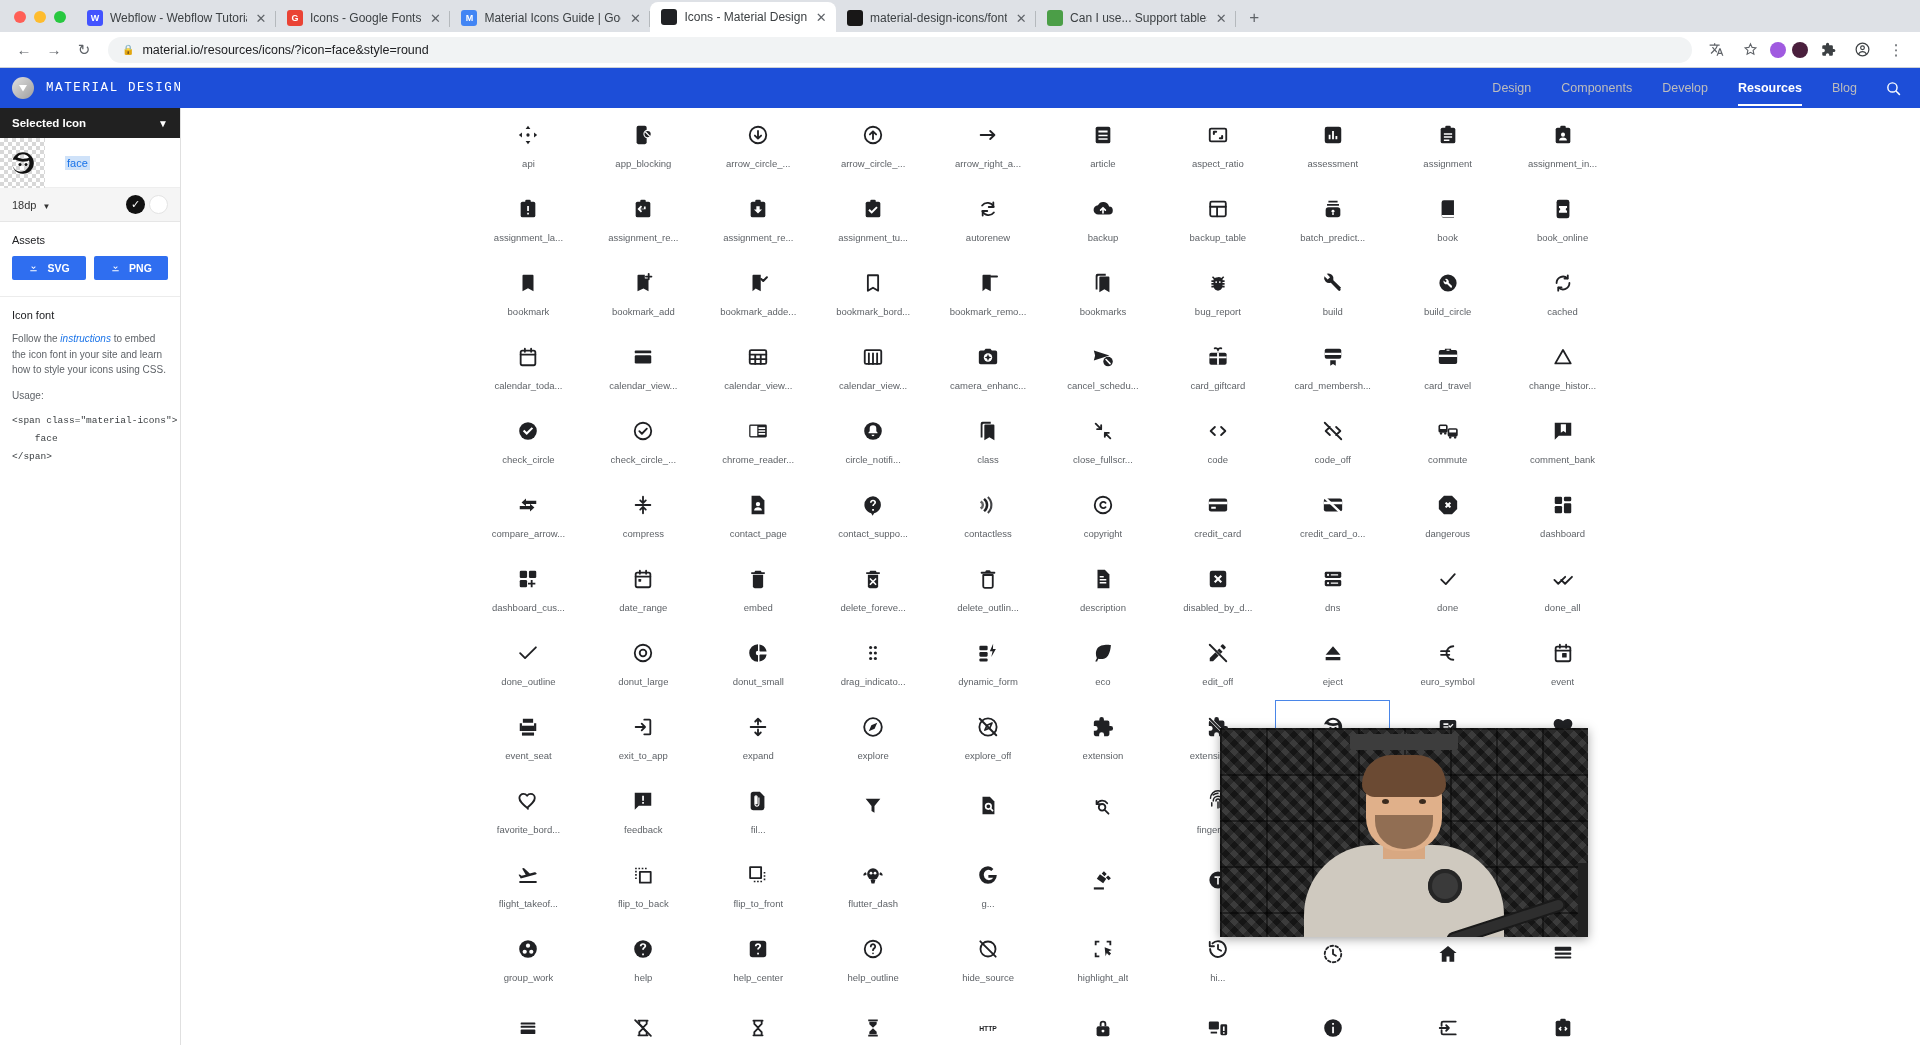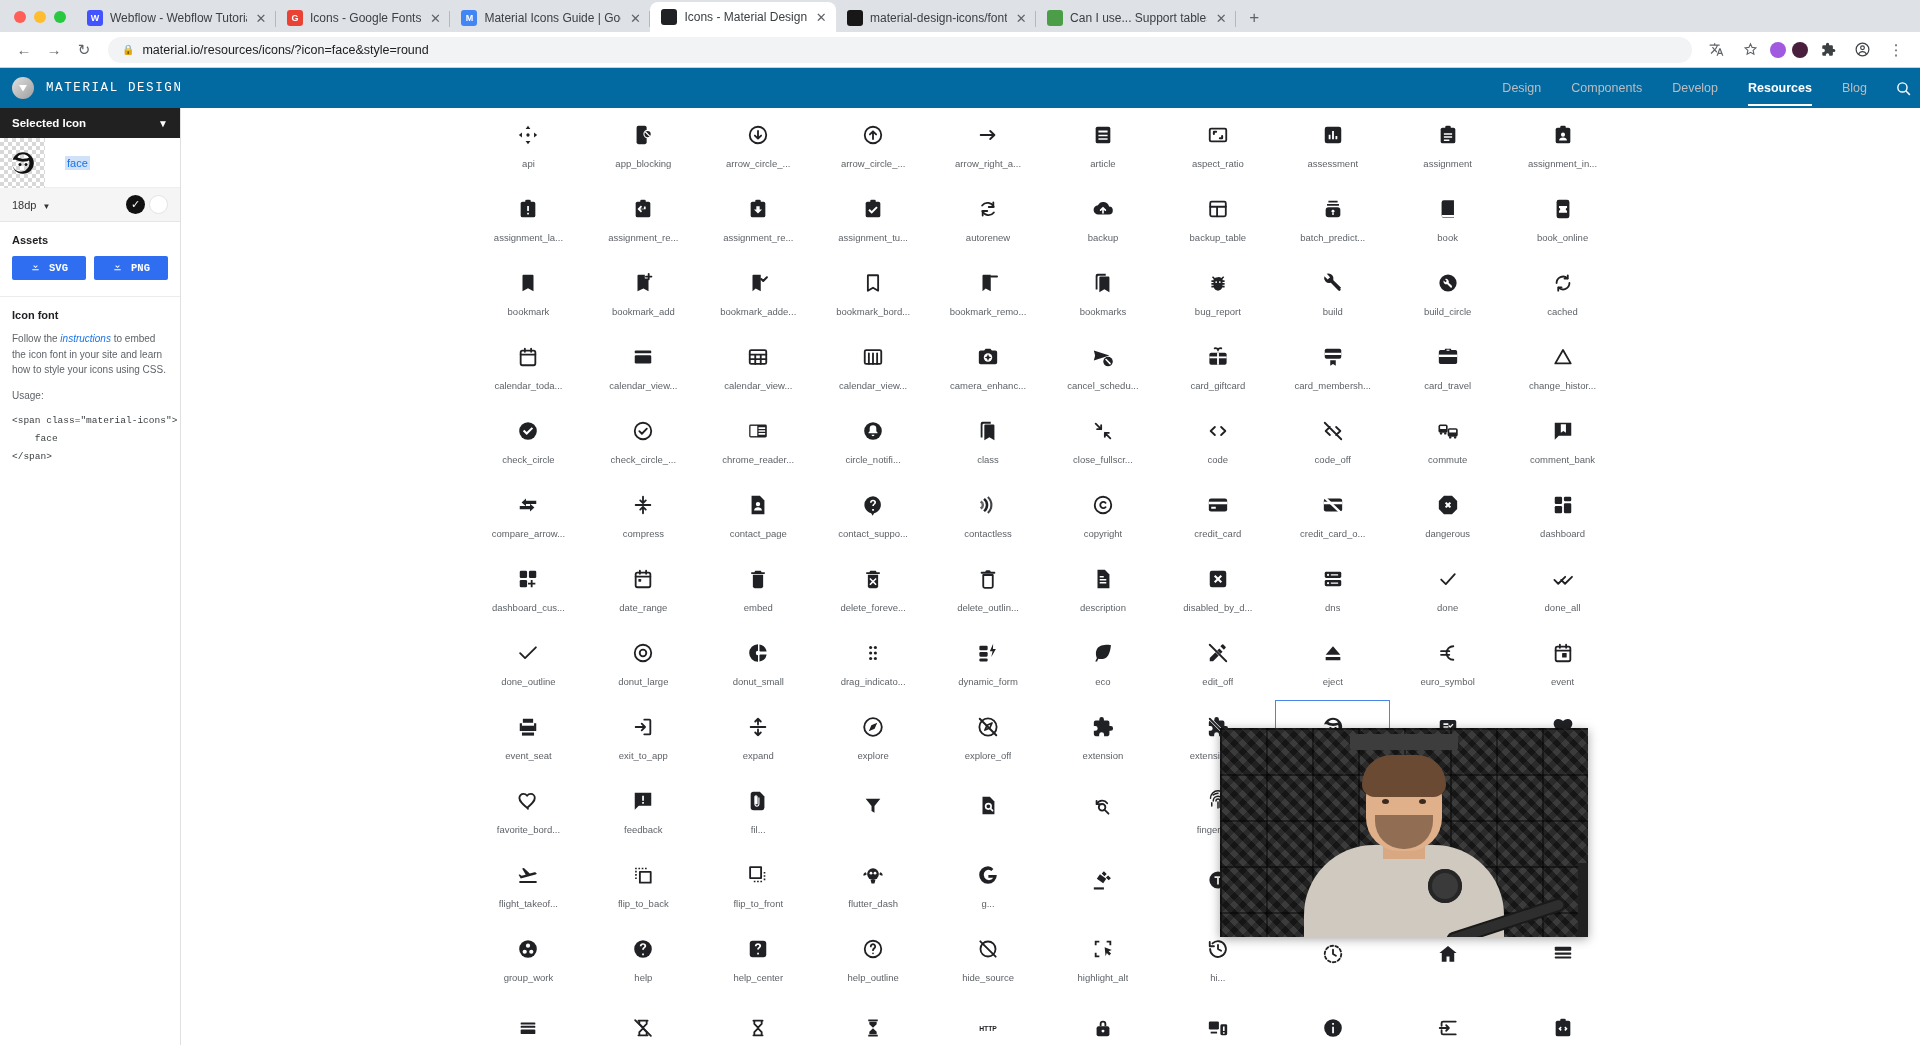--- a/index.html
+++ b/index.html
@@ -64,23 +64,23 @@
     flex: 1 1 auto; height: 26px; background:#f1f3f4; border-radius: 13px;
     display:flex; align-items:center; gap: 8px; padding: 0 14px; margin: 0 8px;
     font-size: 12.5px; color: #202124;
   }
   .lock { font-size: 10px; color:#5f6368; }
   .tb-right { display:flex; align-items:center; gap: 6px; }
   .ext-dot { width: 16px; height:16px; border-radius:50%; }
 
   
   .md-header {
-    height: 40px; background: #0369a1;
+    height: 40px; background: #1d4ed8;
     display:flex; align-items:center; justify-content:space-between;
-    padding: 0 8px 0 12px;
+    padding: 0 18px 0 12px;
   }
   .brand { display:flex; align-items:center; gap: 12px; }
   .brand-logo {
     width: 22px; height:22px; border-radius:50%;
     background: linear-gradient(135deg,#e0e0e0,#9e9e9e);
     display:flex; align-items:center; justify-content:center;
   }
   .brand-name {
     color:#fff; font-size: 12.5px; letter-spacing: 1.6px; font-weight: 500;
     font-family: "Liberation Mono", monospace;
@@ -123,22 +123,22 @@
     height: 34px; background:#f5f5f5; border-bottom:1px solid #e6e6e6;
     display:flex; align-items:center; justify-content:space-between; padding: 0 12px;
   }
   .dp { font-size: 11px; color:#333; display:flex; align-items:flex-end; gap:6px; }
   .swatches { display:flex; align-items:center; gap: 4px; }
   .sw { width: 19px; height:19px; border-radius:50%; display:flex; align-items:center; justify-content:center; }
   .sw.black { background:#111; color:#fff; font-size:11px; }
   .sw.white { background:#fff; border:1px solid #e4e4e4; }
 
   .sec { padding: 12px 12px 16px 12px; border-bottom:1px solid #ececec; }
-  .sec h3 { font-size: 11px; color:#202124; margin-bottom: 10px; font-weight:700; }
-  .dl-row { display:flex; gap: 8px; font-family: Liberation Mono, monospace; }
+  .sec h3 { font-size: 11px; color:#202124; margin-bottom: 10px; font-weight:400; }
+  .dl-row { display:flex; gap: 8px; }
   .dl-btn {
     flex:1; height: 24px; background:#2f6ef0; color:#fff; border-radius:2px;
     display:flex; align-items:center; justify-content:center; gap: 8px;
     font-size: 10.5px; font-weight:600;
   }
   .dl-ico { font-size: 11px; }
   .sec p { font-size: 10px; color:#5f6368; line-height: 1.55; }
   .sec p a { color:#1a73e8; text-decoration:none;font-style:italic; }
   .usage { font-size: 10px; color:#5f6368; margin-top: 12px; }
   pre.code {

